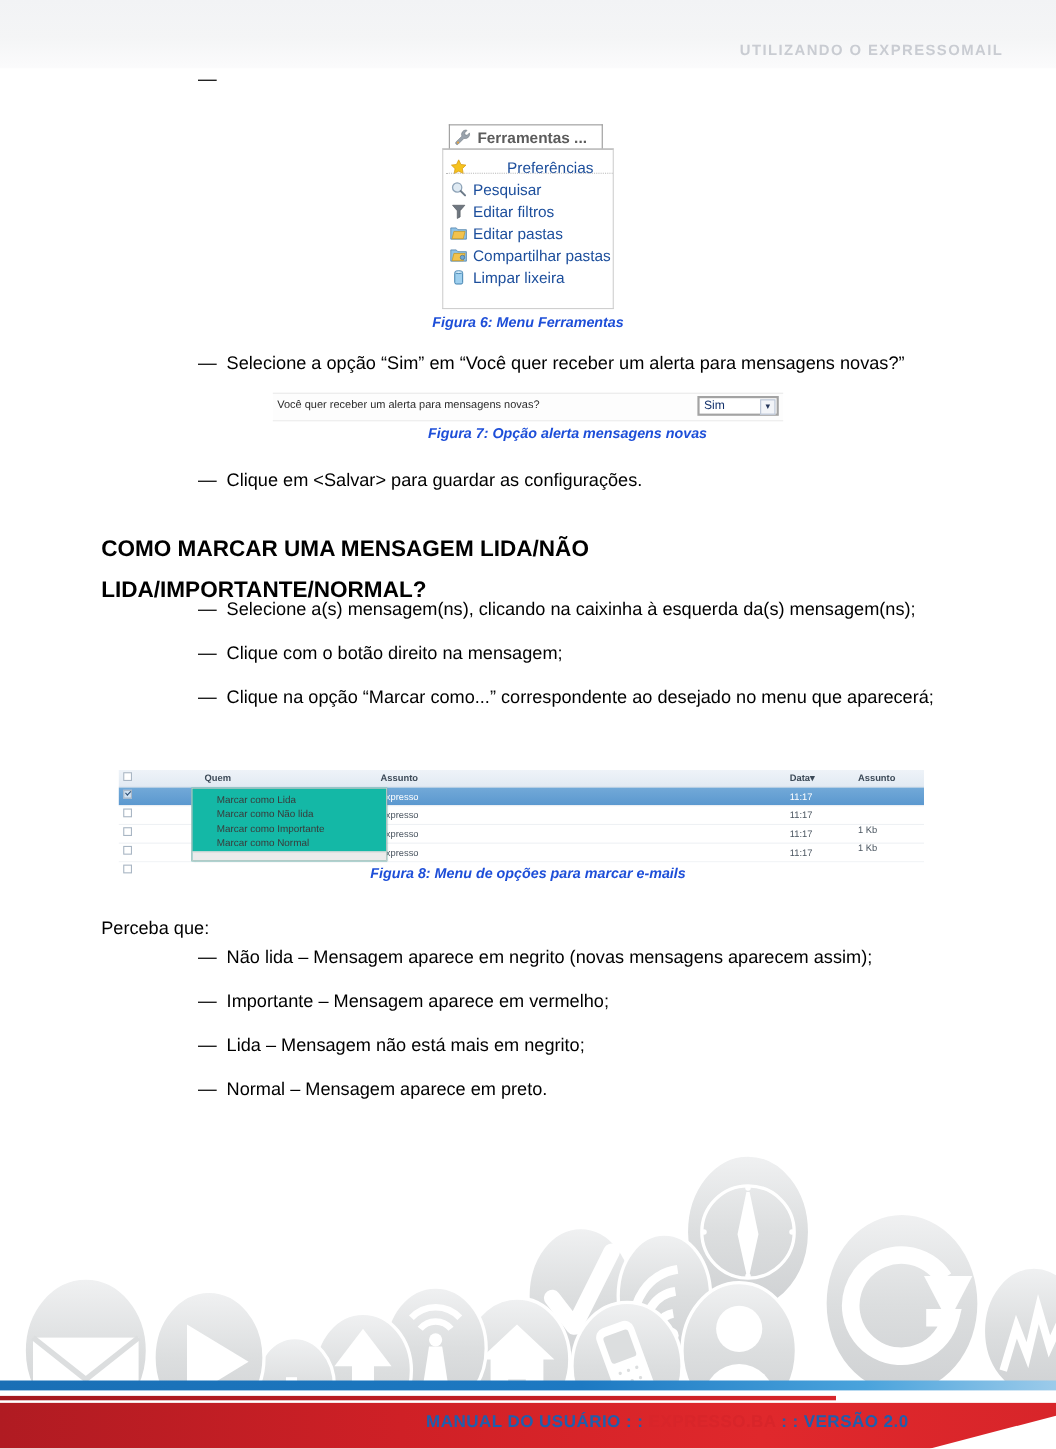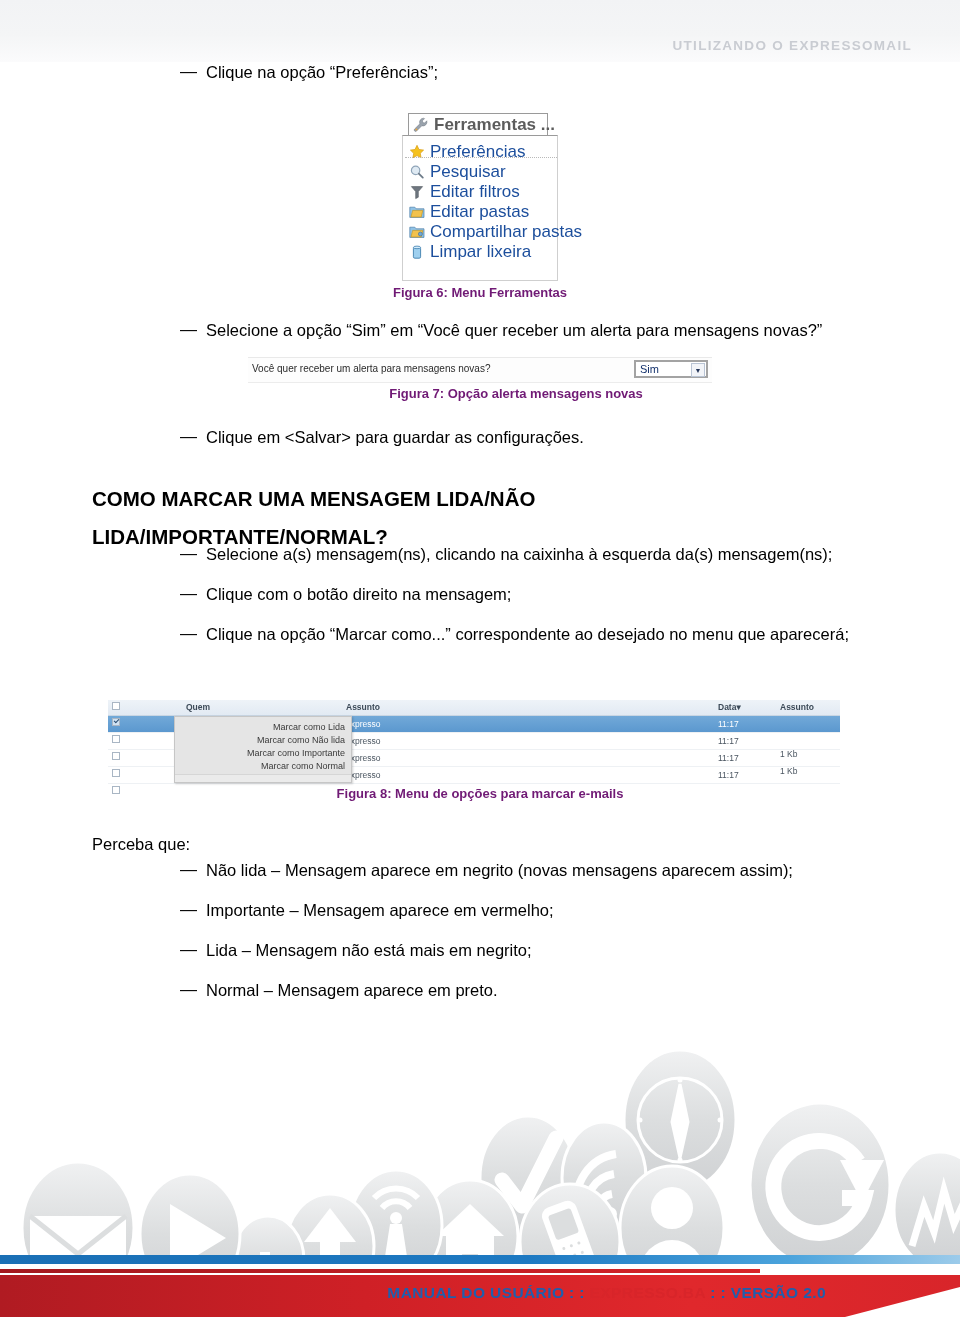--- a/index.html
+++ b/index.html
@@ -85,22 +85,23 @@
     font-size: 16.5px;
     line-height: 24px;
     color: #000;
   }
 
   .fig-caption {
     position: absolute;
     width: 100%;
     text-align: center;
     font-size: 13px;
+    font-style: italic;
     font-weight: bold;
-    color: #701a75;
+    color: #1d4ed8;
   }
 
   
   .fig6 {
     position: absolute;
     left: 402px;
     top: 113px;
     width: 156px;
     height: 168px;
   }
@@ -128,21 +129,21 @@
     box-sizing: border-box;
     padding: 2px 0 0 4px;
   }
   .fig6-item {
     display: flex;
     align-items: center;
     height: 20px;
     padding-left: 2px;
   }
   .fig6-label {
-    font-size: 17px;
+    font-size: 14px;
     color: #1c4e9c;
     white-space: nowrap;
   }
   .fig6-label.tab-label {
     color: #5c5c5c;
     font-weight: bold;
   }
   .fig6-ico {
     width: 16px;
     height: 16px;
@@ -271,27 +272,26 @@
   .fig8-last {
     position: relative;
     height: 8px;
     background: #ffffff;
   }
   .ctxmenu {
     position: absolute;
     left: 66px;
     top: 16px;
     width: 178px;
-    background: #e5e5e5;
+    background: #14b8a6;
     border: 1px solid #c6c6c6;
     box-shadow: 1px 1px 2px rgba(0,0,0,.18);
     box-sizing: border-box;
     padding: 3px 0 0 0;
     z-index: 5;
-    text-align: right;
   }
   .ctxitem {
     font-size: 9px;
     color: #3a3a3a;
     padding: 1.5px 6px 1.5px 22px;
     white-space: nowrap;
   }
   .ctxfoot {
     height: 7px;
     background: #ebebeb;
@@ -365,35 +365,34 @@
 <div class="page">
 
   <div class="page-header">
     <div class="header-title">UTILIZANDO O EXPRESSOMAIL</div>
   </div>
 
   <div class="content">
 
     <div class="bullet-row" style="left:180px; top:60px; width:640px;">
       <span class="bullet-dash">—</span>
-      <span class="bullet-text">Clique na opção “Preferências”;</span>
     </div>
 
     <div class="fig6">
       <div class="fig6-tab">
         <svg class="fig6-ico" viewBox="0 0 16 16">
           <path d="M10.5 1.2a4 4 0 0 0-3.6 5.6L1.6 12a1.4 1.4 0 0 0 2 2l5.2-5.2a4 4 0 0 0 5-5l-2.2 2.2-1.8-.4-.4-1.8 2.2-2.2a4 4 0 0 0-1.1-.4z" fill="#9aa3ad" stroke="#6d757e" stroke-width=".5"></path>
           <circle cx="3.4" cy="12.6" r="1" fill="#e8a33d"></circle>
         </svg>
         <span class="fig6-label tab-label">Ferramentas ...</span>
       </div>
       <div class="fig6-panel">
         <div class="fig6-sep"></div>
 
-        <div class="fig6-item" style="margin-top:4px;">
+        <div class="fig6-item" style="margin-top:4px;gap:31px;">
           <svg class="fig6-ico" viewBox="0 0 16 16">
             <path d="M8 1.3l2 4.2 4.6.6-3.3 3.2.8 4.5L8 11.6 3.9 13.8l.8-4.5L1.4 6.1l4.6-.6z" fill="#f5c21e" stroke="#d79b12" stroke-width=".7"></path>
           </svg>
           <span class="fig6-label">Preferências</span>
         </div>
 
         <div class="fig6-item">
           <svg class="fig6-ico" viewBox="0 0 16 16">
             <circle cx="6.6" cy="6.4" r="4.2" fill="#dfeaf3" stroke="#8fa4b8" stroke-width="1.2"></circle>
             <path d="M9.8 9.6l4 4" stroke="#6d7b89" stroke-width="1.8" stroke-linecap="round"></path>

